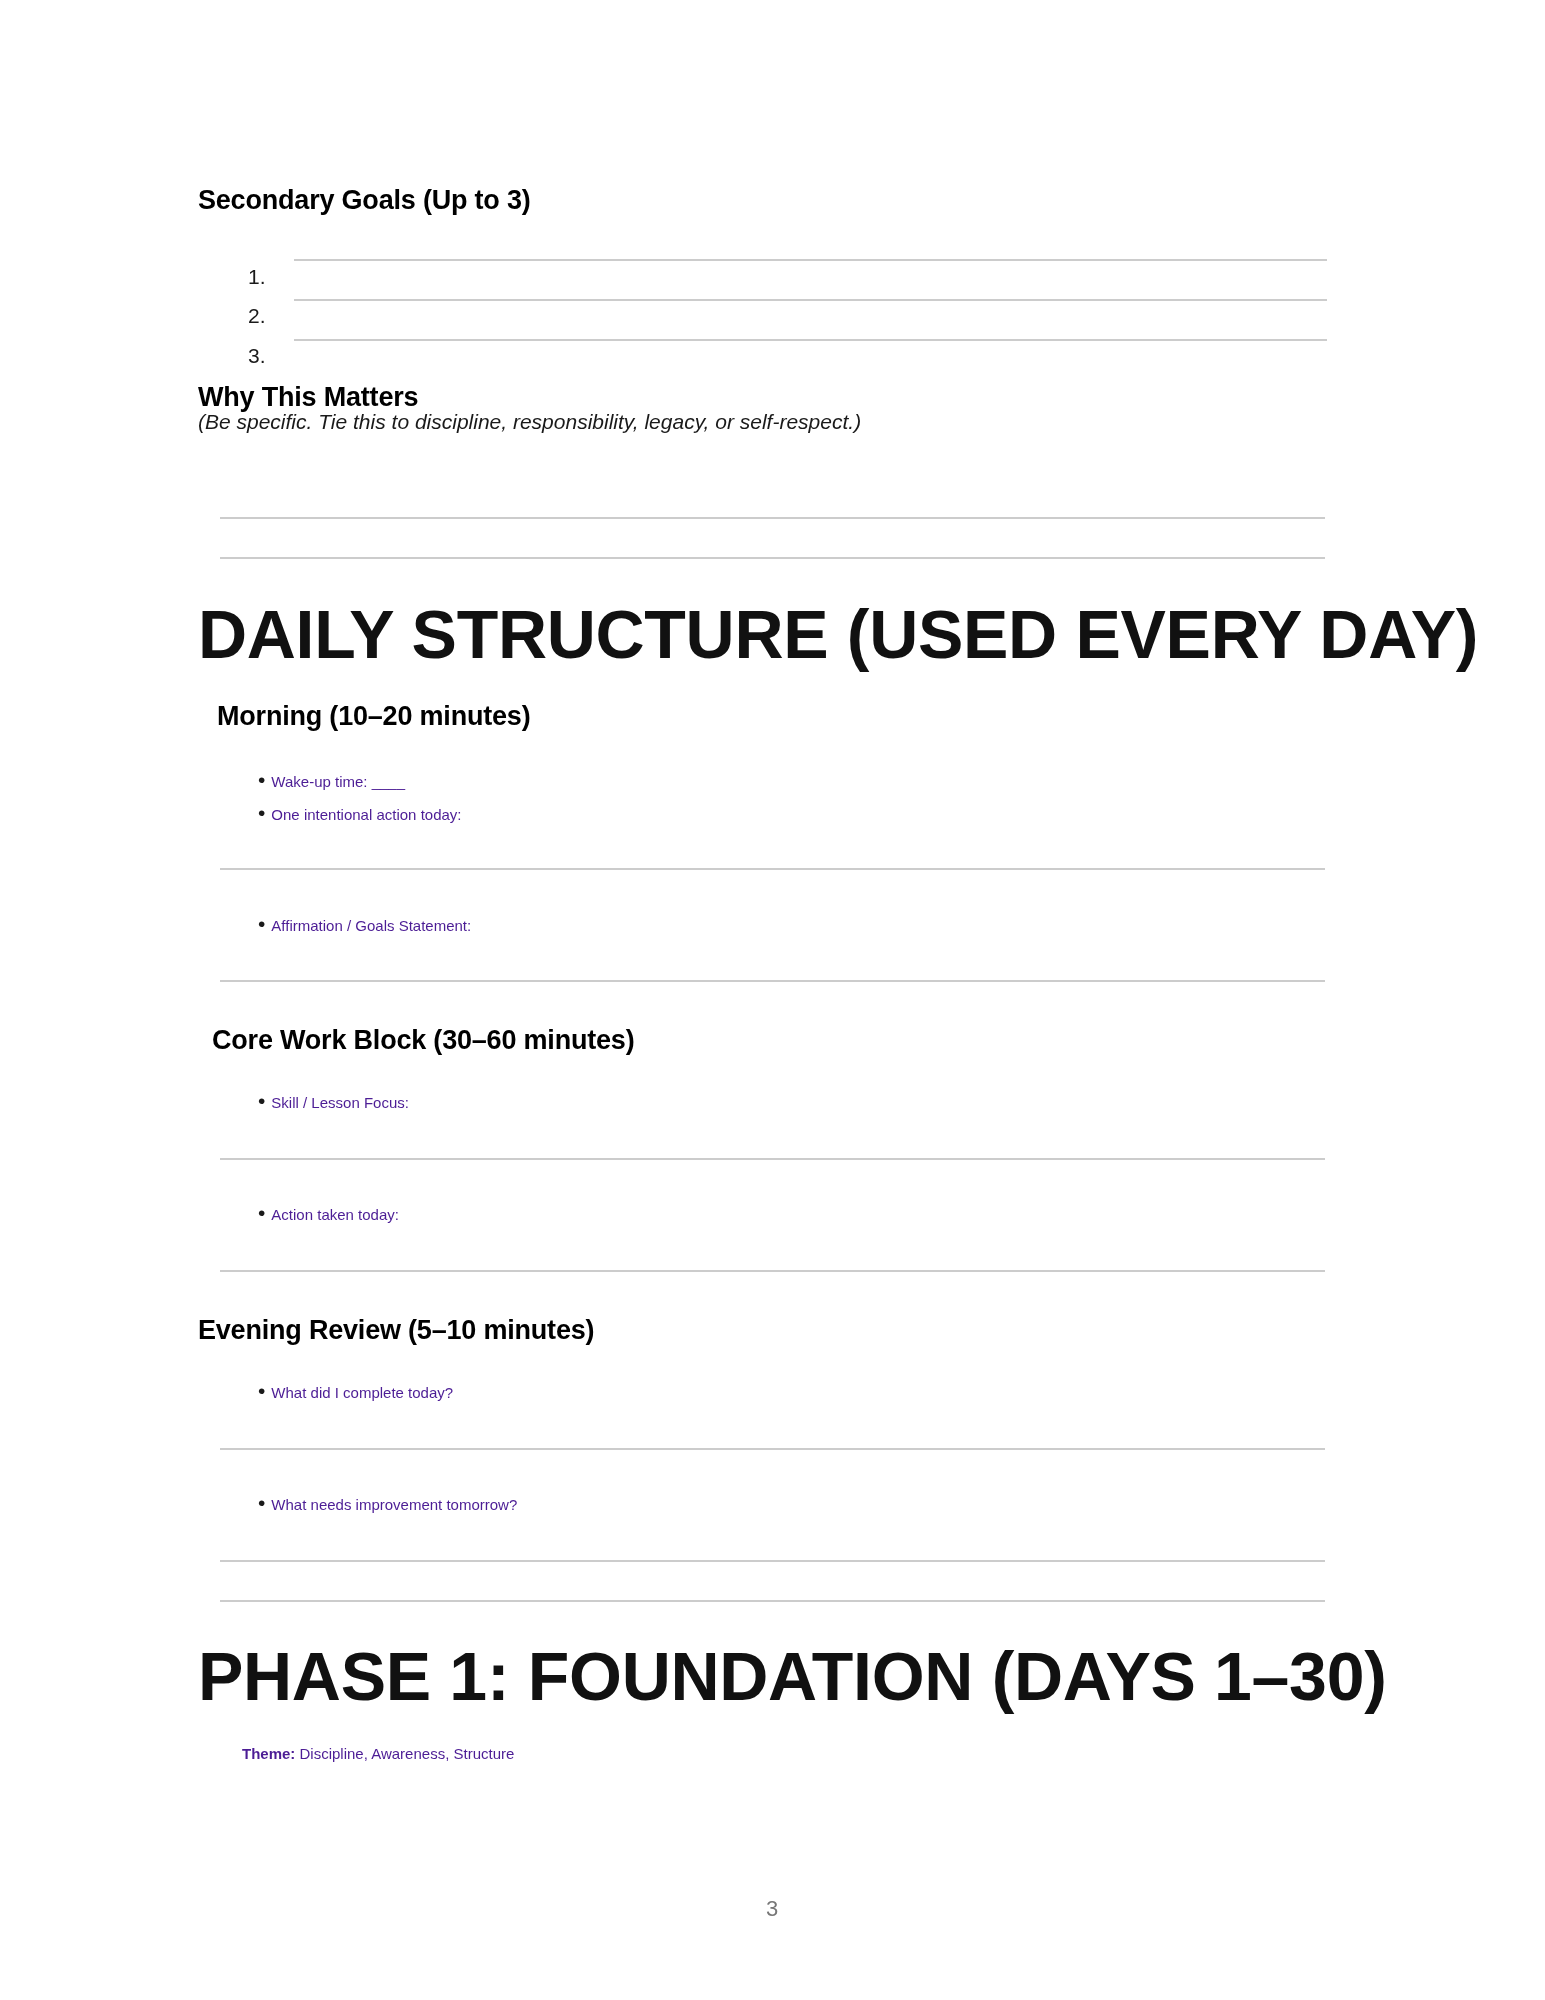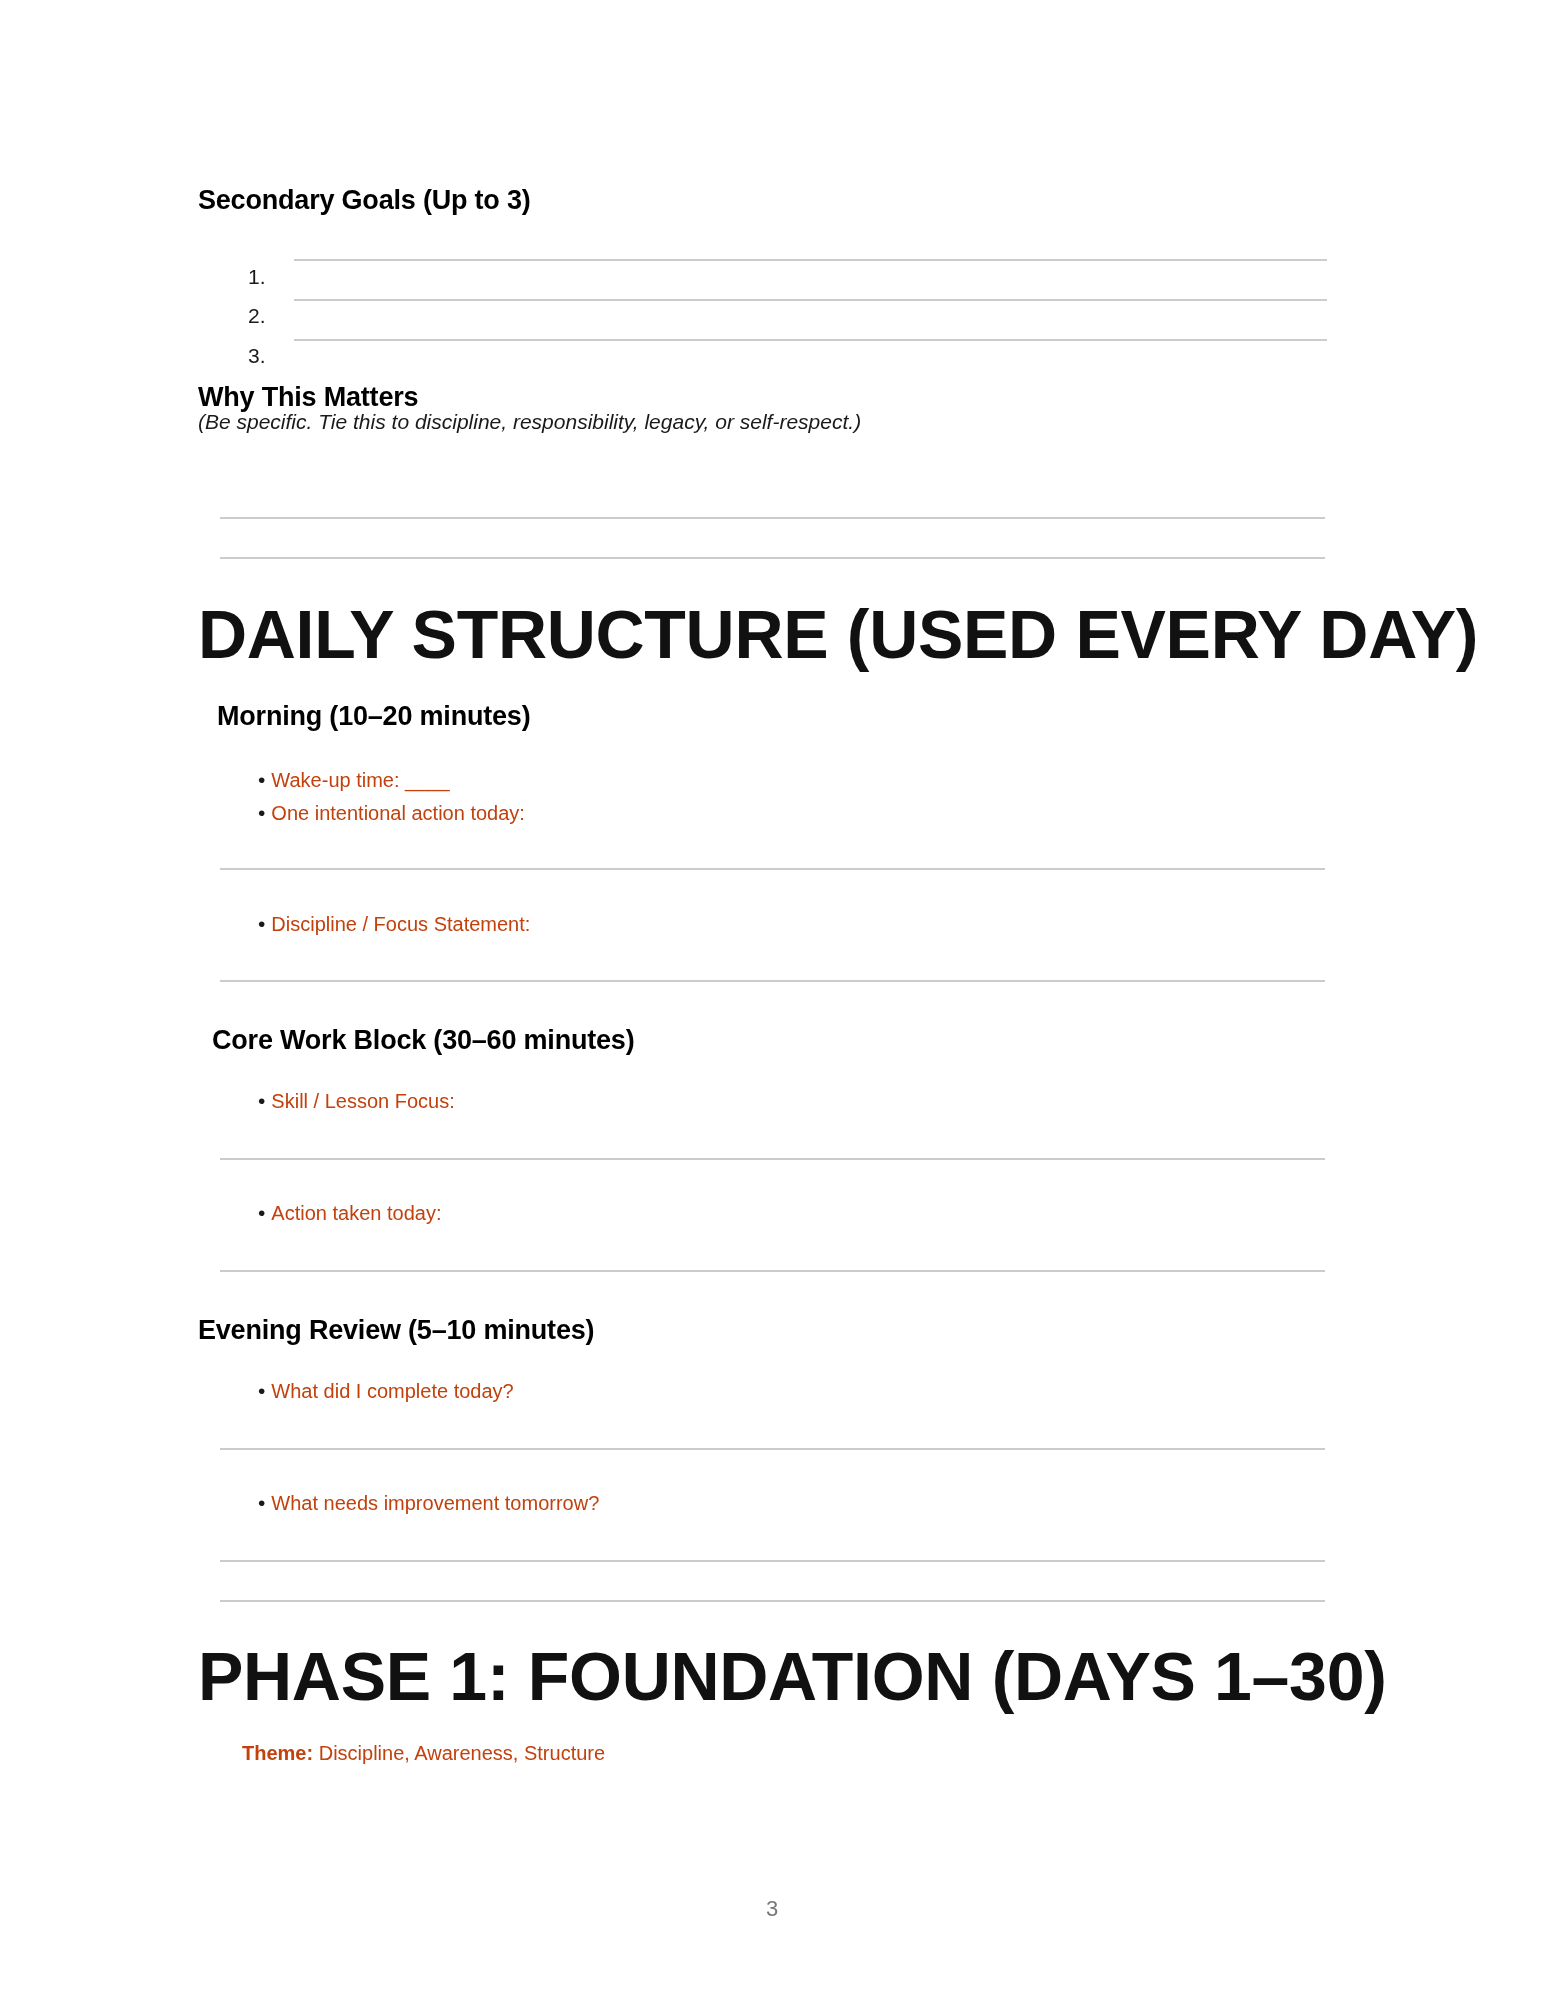--- a/index.html
+++ b/index.html
@@ -27,23 +27,23 @@
     .h1 {
       font-family: "Liberation Sans", sans-serif;
       font-weight: 700;
       font-size: 68px;
       line-height: 52px;
       color: #111;
       letter-spacing: -0.3px;
     }
     .body-text {
       font-family: "Liberation Sans", sans-serif;
-      font-size: 20px;
+      font-size: 15px;
       line-height: 21px;
-      color: #c2410c;
+      color: #4c1d95;
     }
     .italic-note {
       font-family: "Liberation Sans", sans-serif;
       font-style: italic;
       font-size: 21px;
       line-height: 21px;
       color: #1a1a1a;
     }
     .rule {
       position: absolute;
@@ -106,21 +106,21 @@
   <span class="body-text">Wake-up time: ____</span>
 </div>
 <div class="bullet-item" style="left:258px; top:802px;">
   <span class="bullet-dot">•</span>
   <span class="body-text">One intentional action today:</span>
 </div>
 <div class="rule" style="left:220px; top:868px; width:1105px;"></div>
 
 <div class="bullet-item" style="left:258px; top:913px;">
   <span class="bullet-dot">•</span>
-  <span class="body-text">Discipline / Focus Statement:</span>
+  <span class="body-text">Affirmation / Goals Statement:</span>
 </div>
 <div class="rule" style="left:220px; top:980px; width:1105px;"></div>
 
 <div class="abs h2" style="left:212px; top:1027px;">Core Work Block (30–60 minutes)</div>
 
 <div class="bullet-item" style="left:258px; top:1090px;">
   <span class="bullet-dot">•</span>
   <span class="body-text">Skill / Lesson Focus:</span>
 </div>
 <div class="rule" style="left:220px; top:1158px; width:1105px;"></div>

